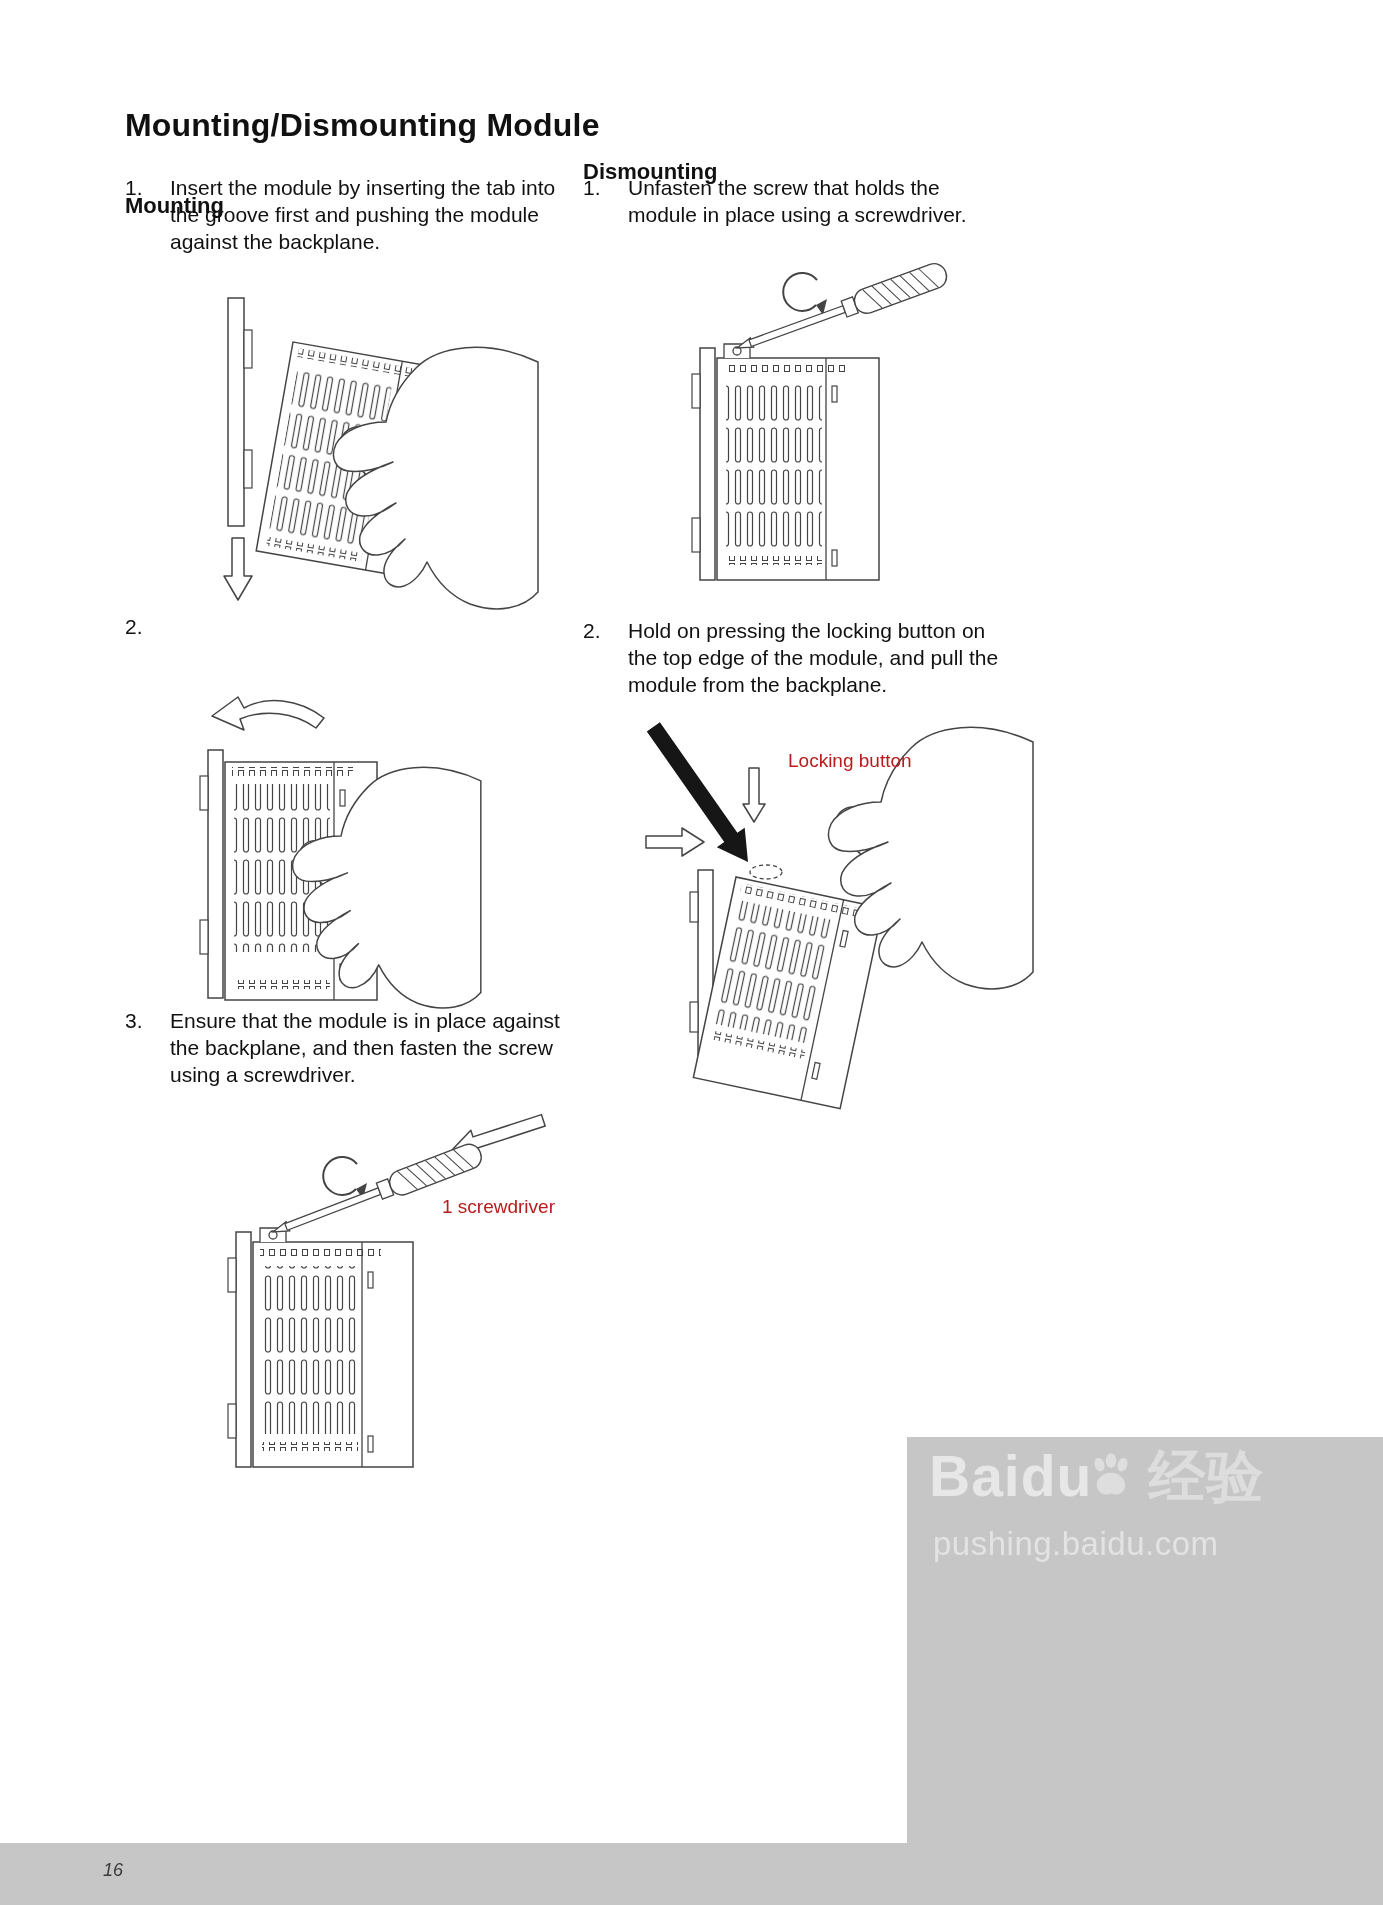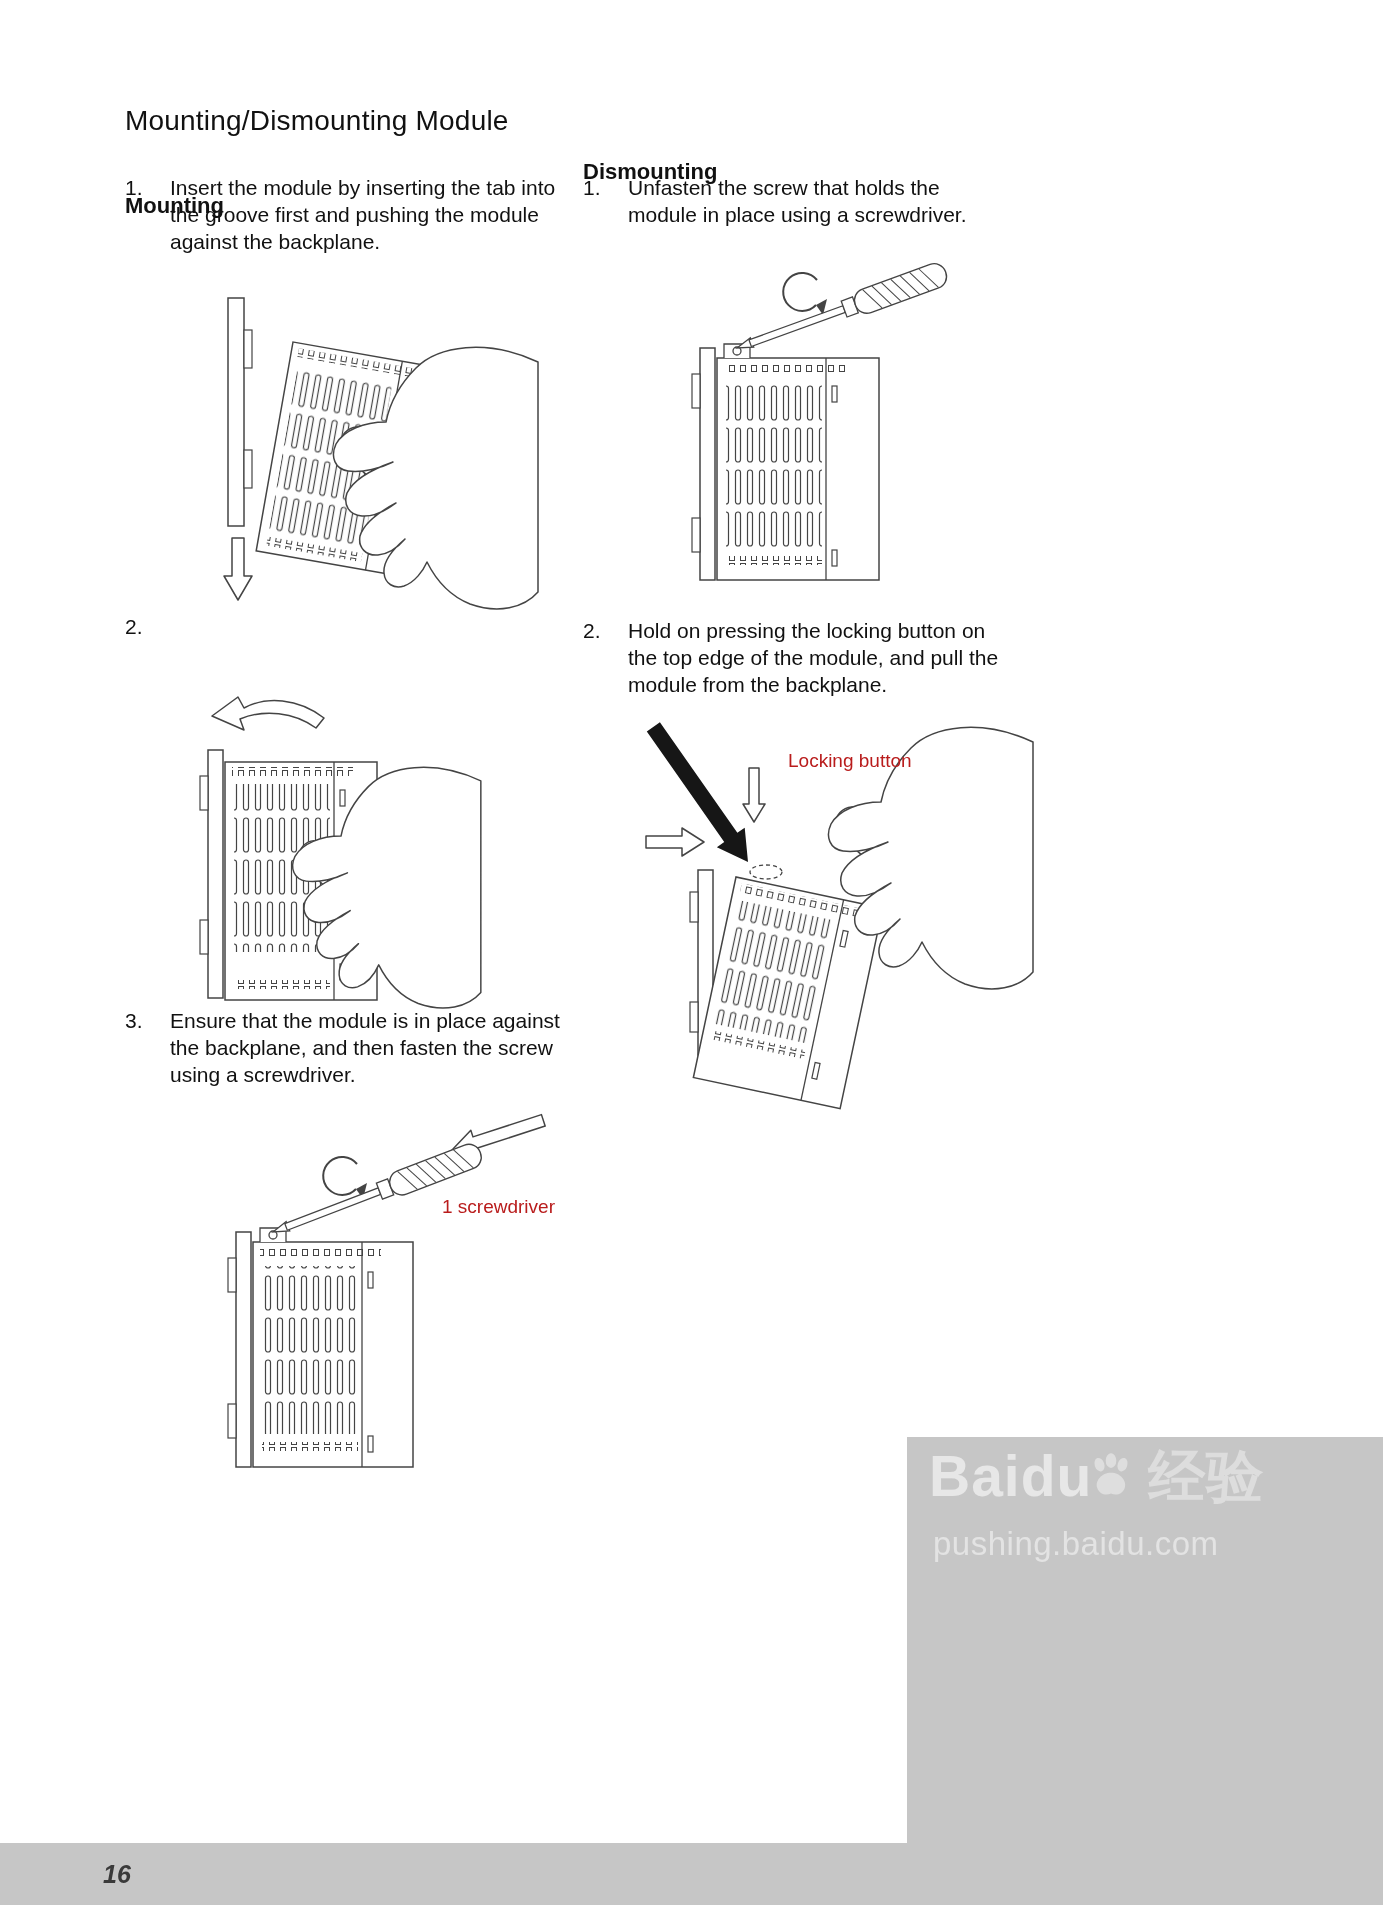--- a/index.html
+++ b/index.html
@@ -2,30 +2,30 @@
 <html><head>
 <meta charset="utf-8">
 <style>
   html,body{margin:0;padding:0;}
   body{
     width:1383px;height:1905px;position:relative;background:#ffffff;
     font-family:"Liberation Sans",sans-serif;color:#111;overflow:hidden;
   }
   .page-root{position:absolute;left:0;top:0;width:1383px;height:1905px;}
   .abs{position:absolute;}
-  .title{font-size:28px;font-weight:400;letter-spacing:.2px;}
+  .title{font-size:32px;font-weight:700;letter-spacing:.2px;}
   .colhead{font-size:22px;font-weight:700;}
   .step{display:flex;font-size:21px;line-height:27px;}
   .step .num{width:45px;flex:0 0 45px;}
   .step .txt{flex:1;}
   .fig{position:absolute;}
   .fig svg{display:block;width:100%;height:100%;overflow:visible;}
   .figlabel{position:absolute;font-size:19px;white-space:nowrap;color:#b91c1c;}
   .footer{position:absolute;left:0;bottom:0;width:100%;height:62px;background:#c6c6c6;}
-  .pagenum{position:absolute;left:103px;top:17px;font-size:25px;font-style:italic;font-weight:700;color:#3a3a3a;}
+  .pagenum{position:absolute;left:103px;top:17px;font-size:18px;font-style:italic;font-weight:400;color:#3a3a3a;}
   .watermark{position:absolute;right:0;bottom:0;width:476px;height:468px;background:#c6c6c6;}
   .wm-logo{position:absolute;left:22px;top:8px;display:flex;align-items:flex-end;
            font-weight:700;font-size:57px;color:#e7e7e7;letter-spacing:1px;line-height:1.1;}
   .wm-paw{width:46px;height:46px;margin:0 0 10px -4px;}
   .wm-cn{margin-left:14px;color:#dddddd;}
   .wm-url{position:absolute;left:26px;top:88px;font-size:33px;color:#e3e3e3;letter-spacing:.5px;}
 </style>
 </head>
 <body>
 

